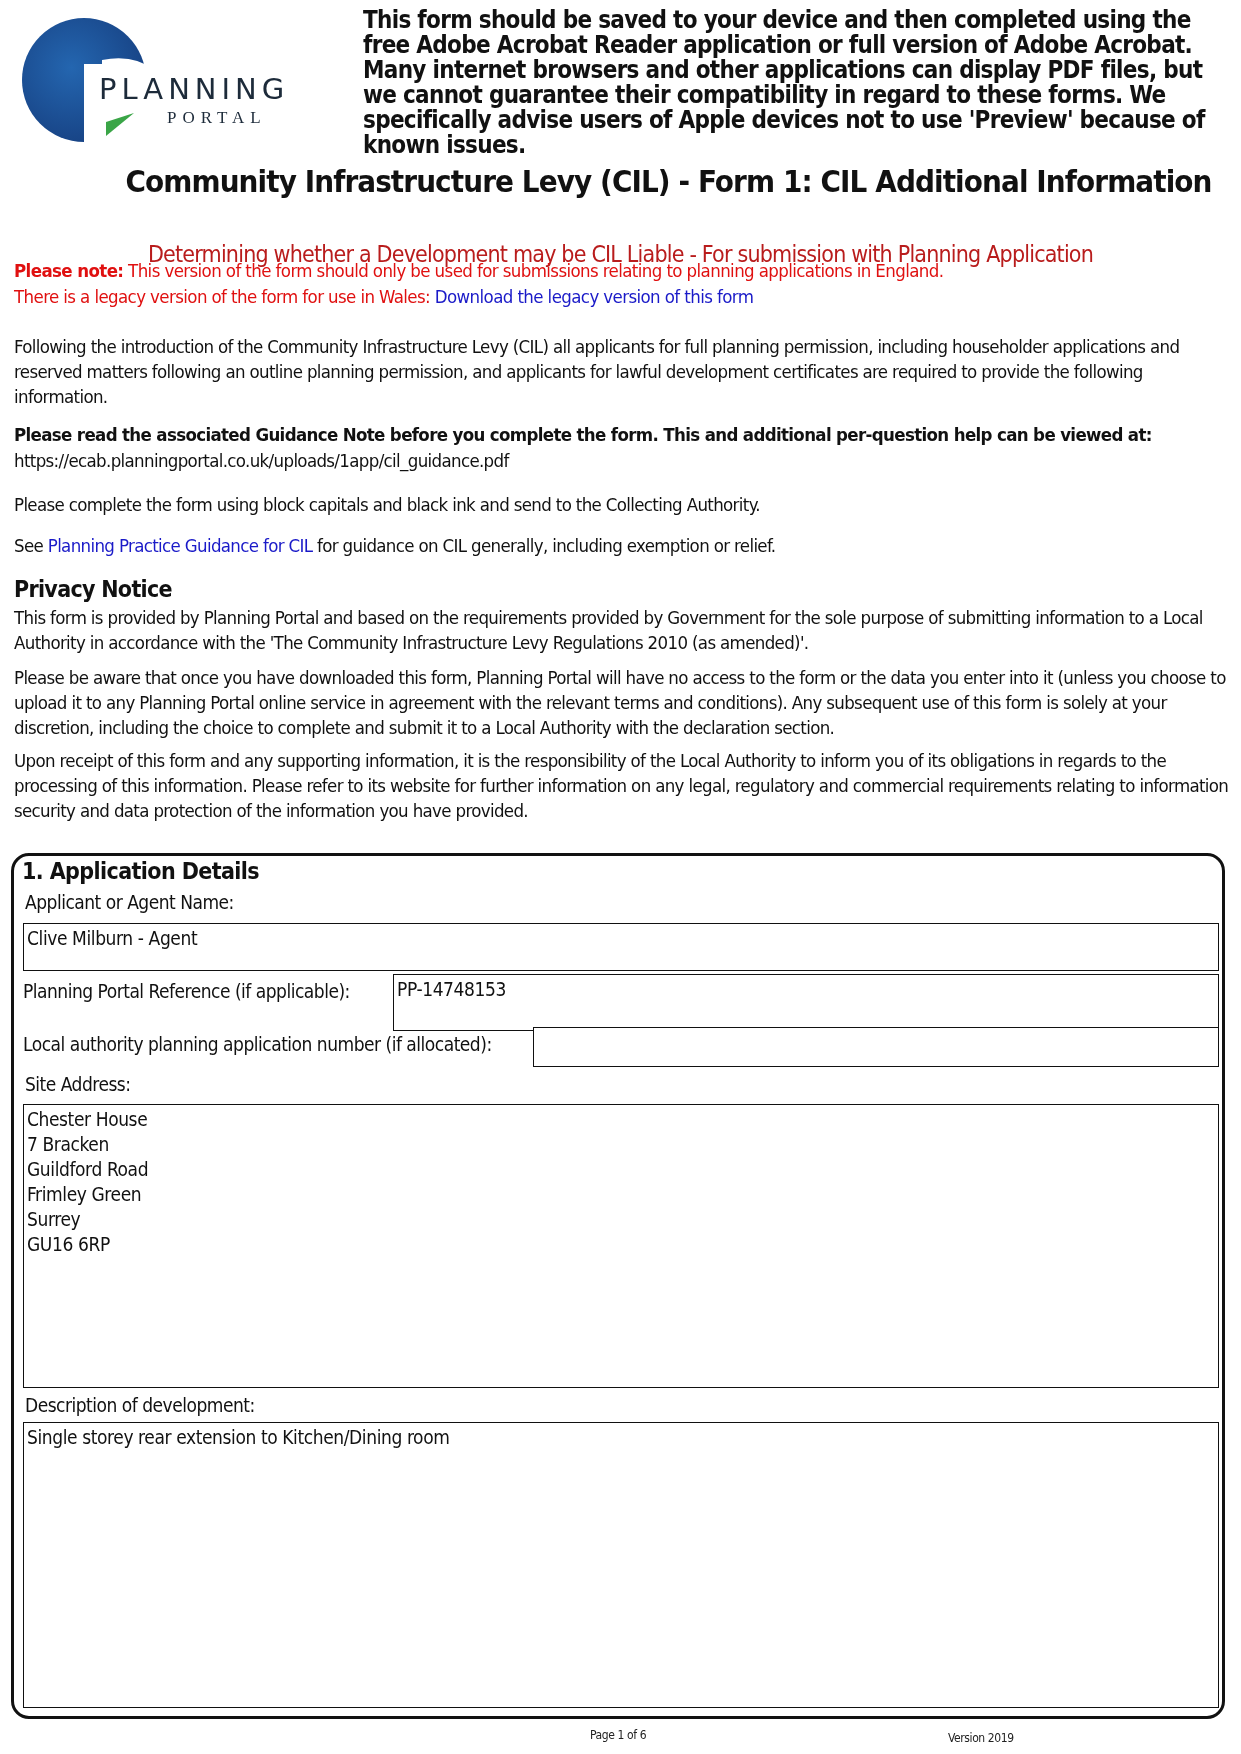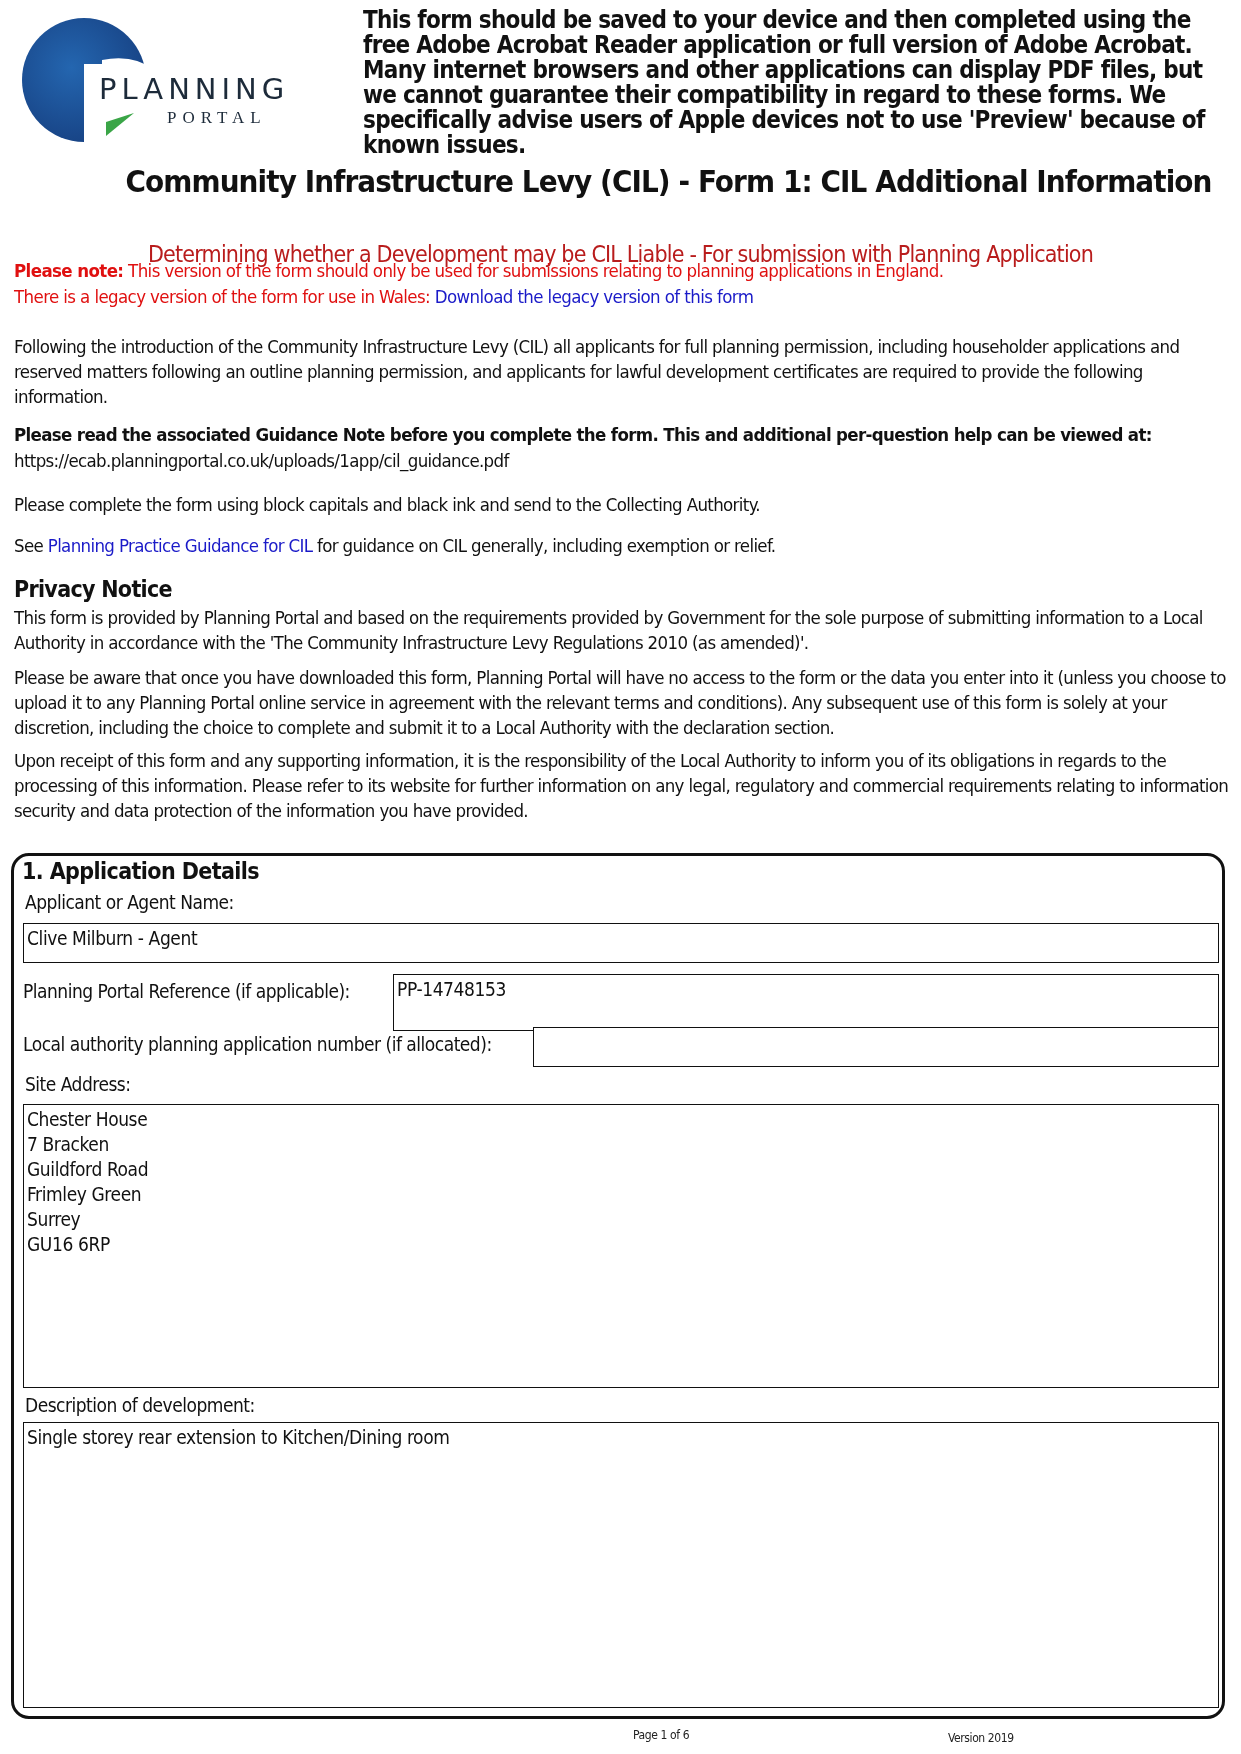--- a/index.html
+++ b/index.html
@@ -95,33 +95,33 @@
 
 <div class="abs privacy-head cond">Privacy Notice</div>
 <div class="abs para cond" style="top:605px;">This form is provided by Planning Portal and based on the requirements provided by Government for the sole purpose of submitting information to a Local Authority in accordance with the 'The Community Infrastructure Levy Regulations 2010 (as amended)'.</div>
 <div class="abs para cond" style="top:665px;">Please be aware that once you have downloaded this form, Planning Portal will have no access to the form or the data you enter into it (unless you choose to upload it to any Planning Portal online service in agreement with the relevant terms and conditions). Any subsequent use of this form is solely at your discretion, including the choice to complete and submit it to a Local Authority with the declaration section.</div>
 <div class="abs para cond" style="top:748px;">Upon receipt of this form and any supporting information, it is the responsibility of the Local Authority to inform you of its obligations in regards to the processing of this information. Please refer to its website for further information on any legal, regulatory and commercial requirements relating to information security and data protection of the information you have provided.</div>
 
 <div class="abs section"></div>
 <div class="abs section-title cond">1. Application Details</div>
 
 <div class="abs label cond" style="left:25px;top:891px;">Applicant or Agent Name:</div>
-<div class="abs field cond" style="left:23px;top:923px;width:1196px;height:40px;">Clive Milburn  - Agent</div>
+<div class="abs field cond" style="left:23px;top:923px;width:1196px;height:48px;">Clive Milburn  - Agent</div>
 
 <div class="abs label cond" style="left:23px;top:980px;">Planning Portal Reference (if applicable):</div>
 <div class="abs field cond" style="left:393px;top:974px;width:826px;height:57px;">PP-14748153</div>
 
 <div class="abs label cond" style="left:23px;top:1033px;">Local authority planning application number (if allocated):</div>
 <div class="abs field cond" style="left:533px;top:1027px;width:686px;height:40px;"></div>
 
 <div class="abs label cond" style="left:25px;top:1073px;">Site Address:</div>
 <div class="abs field cond" style="left:23px;top:1104px;width:1196px;height:284px;">Chester House
 7 Bracken
 Guildford Road
 Frimley Green
 Surrey
 GU16 6RP</div>
 
 <div class="abs label cond" style="left:25px;top:1394px;">Description of development:</div>
 <div class="abs field cond" style="left:23px;top:1422px;width:1196px;height:286px;">Single storey rear extension to Kitchen/Dining room</div>
 
-<div class="abs footer cond" style="left:590px;top:1728px;margin-left:43px;">Page 1 of 6</div>
+<div class="abs footer cond" style="left:590px;top:1728px;">Page 1 of 6</div>
 <div class="abs footer cond" style="left:948px;top:1731px;">Version 2019</div>
 
 </body></html>

